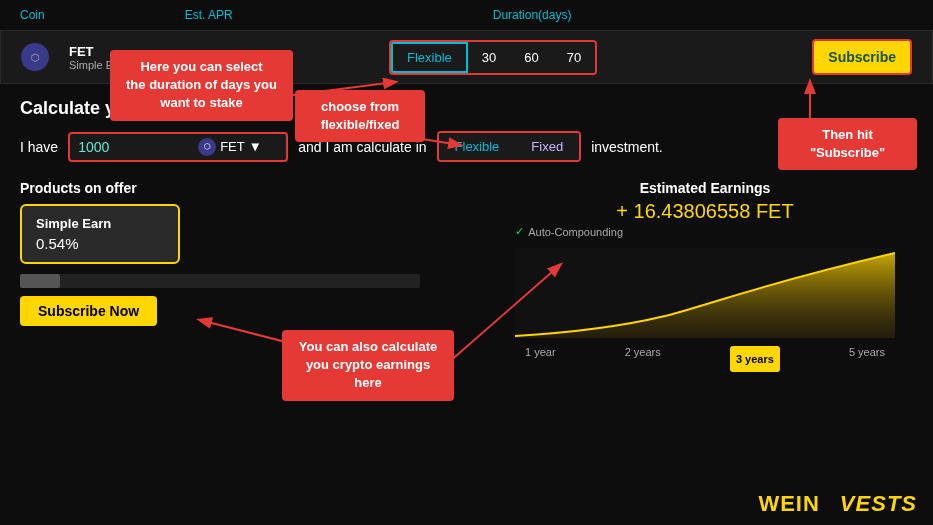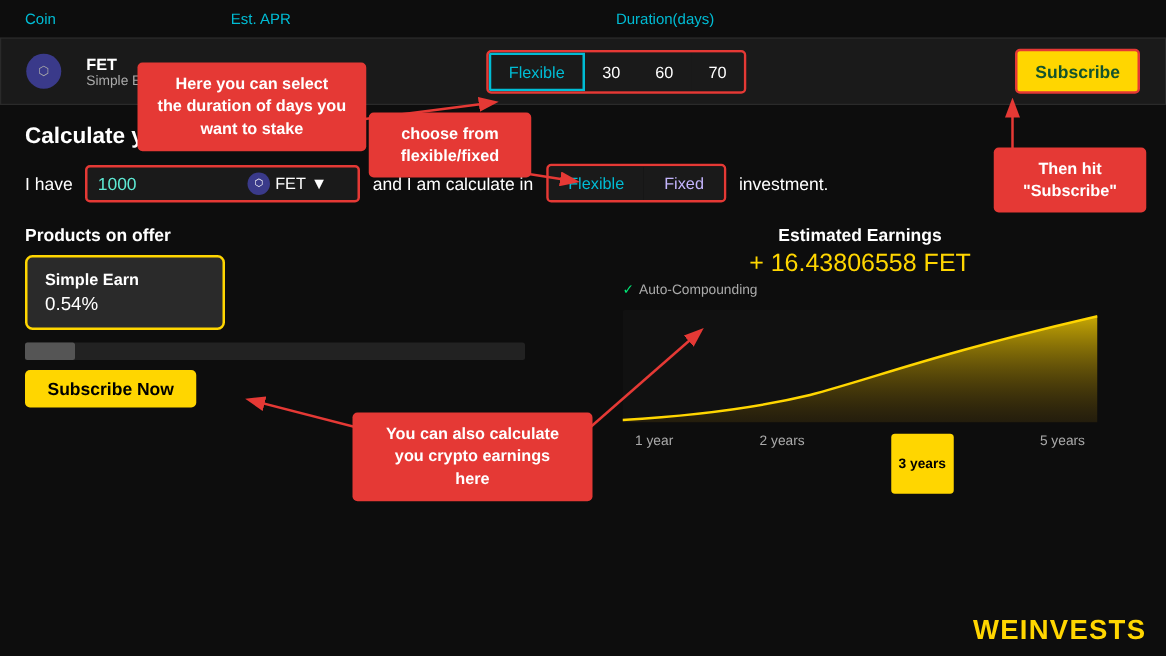--- a/index.html
+++ b/index.html
@@ -153,21 +153,21 @@
     }
     .int-btn.active {
       background: #1a1a1a;
       color: #00bcd4;
     }
 
     
     .bottom-section {
       display: flex;
       padding: 10px 20px;
-      gap: 18px;
+      gap: 35px;
     }
     .products-area { min-width: 200px; }
     .products-title { font-size: 14px; font-weight: bold; margin-bottom: 8px; }
 
     .product-card {
       background: #2a2a2a;
       border: 2px solid #ffd600;
       border-radius: 6px;
       padding: 10px 14px;
       width: 160px;
@@ -223,36 +223,36 @@
       display: flex;
       justify-content: space-between;
       font-size: 11px;
       color: #aaa;
       padding: 0 10px;
       margin-top: 4px;
     }
     .chart-label-active {
       background: #ffd600;
       color: #000;
-      padding: 18px 6px;
+      padding: 7px 6px;
       border-radius: 3px;
       font-weight: bold;
     }
 
     
     .logo-area {
       position: absolute;
       bottom: 8px;
       right: 16px;
       font-size: 22px;
       font-weight: bold;
       color: #fff;
       letter-spacing: 1px;
     }
-    .logo-area span { color: #ffd600; }
+    .logo-area span { color: #ffd600; margin-left: 20px; }
 
     
     .annotations-layer {
       position: absolute;
       top: 0; left: 0;
       width: 933px;
       height: 525px;
       pointer-events: none;
     }
   </style>
@@ -289,21 +289,21 @@
   <span style="white-space:pre-line;">Here you can select
 the duration of days you
 want to stake</span>
 </div>
 
 <div class="tooltip-red" style="top:90px; left:295px; width:130px; z-index:10;">
   <span style="white-space:pre-line;">choose from
 flexible/fixed</span>
 </div>
 
-<div class="tooltip-red" style="top:118px; right:16px; width:122px; z-index:10;">
+<div class="tooltip-red" style="top:118px; right:16px; width:139px; z-index:10;">
   <span style="white-space:pre-line;">Then hit
 "Subscribe"</span>
 </div>
 
 <div class="calc-section">
   <div class="calc-title">Calculate your crypto earnings</div>
   <div class="calc-row">
     <span>I have</span>
     <div class="calc-input-box">
       <input class="calc-input" type="text" value="1000" style="">
@@ -365,28 +365,28 @@
       <div class="chart-labels" style="width:380px;">
         <span>1 year</span>
         <span>2 years</span>
         <span class="chart-label-active">3 years</span>
         <span>5 years</span>
       </div>
     </div>
   </div>
 </div>
 
-<div class="tooltip-red" style="top:330px; left:282px; width:192px; z-index:10;">
+<div class="tooltip-red" style="top:330px; left:282px; width:172px; z-index:10;">
   <span style="white-space:pre-line;">You can also calculate
 you crypto earnings
 here</span>
 </div>
 
 <div class="logo-area">
-  <span>WEIN</span><span style="color:#ffd600;">VESTS</span>
+  <span>WEIN</span><span style="color:#ffd600;font-style:italic;">VESTS</span>
 </div>
 
 <svg class="annotations-layer">
 
   <line x1="270" y1="98" x2="395" y2="82" stroke="#e53935" stroke-width="2" marker-end="url(#arrowhead)"></line>
 
   <line x1="365" y1="130" x2="460" y2="145" stroke="#e53935" stroke-width="2" marker-end="url(#arrowhead)"></line>
 
   <line x1="810" y1="135" x2="810" y2="82" stroke="#e53935" stroke-width="2" marker-end="url(#arrowhead)"></line>
 

